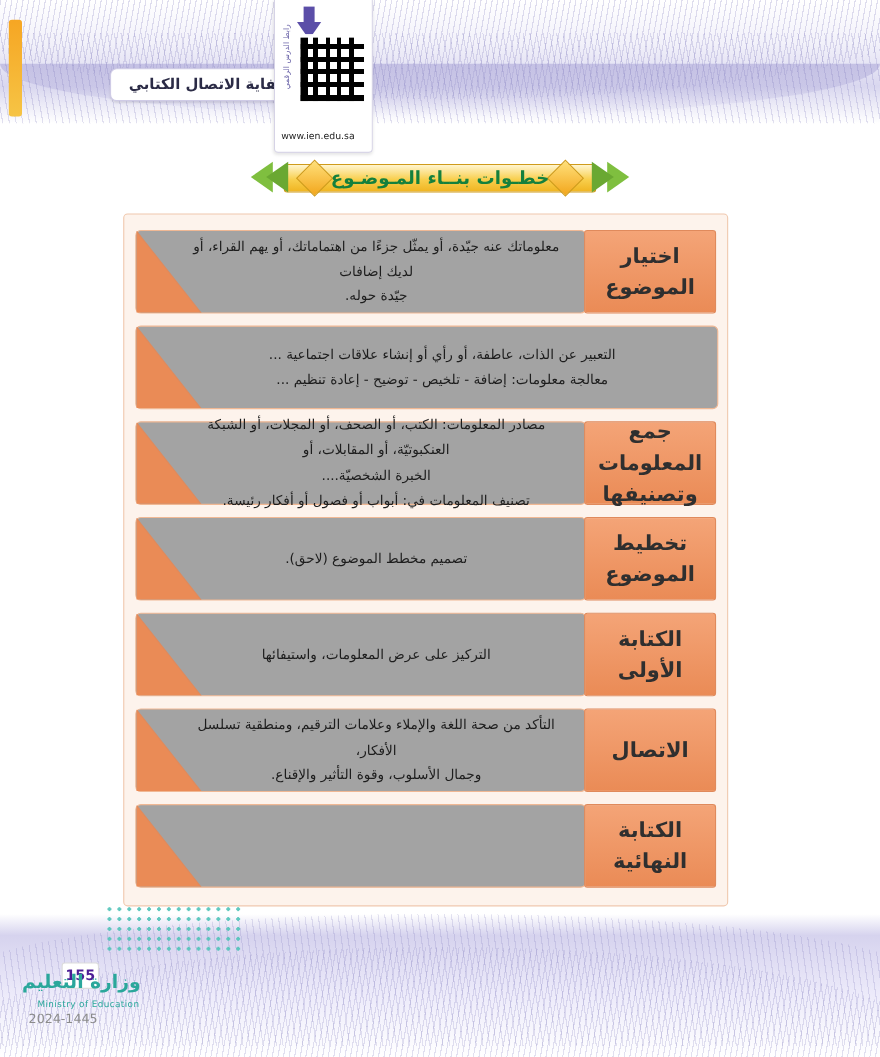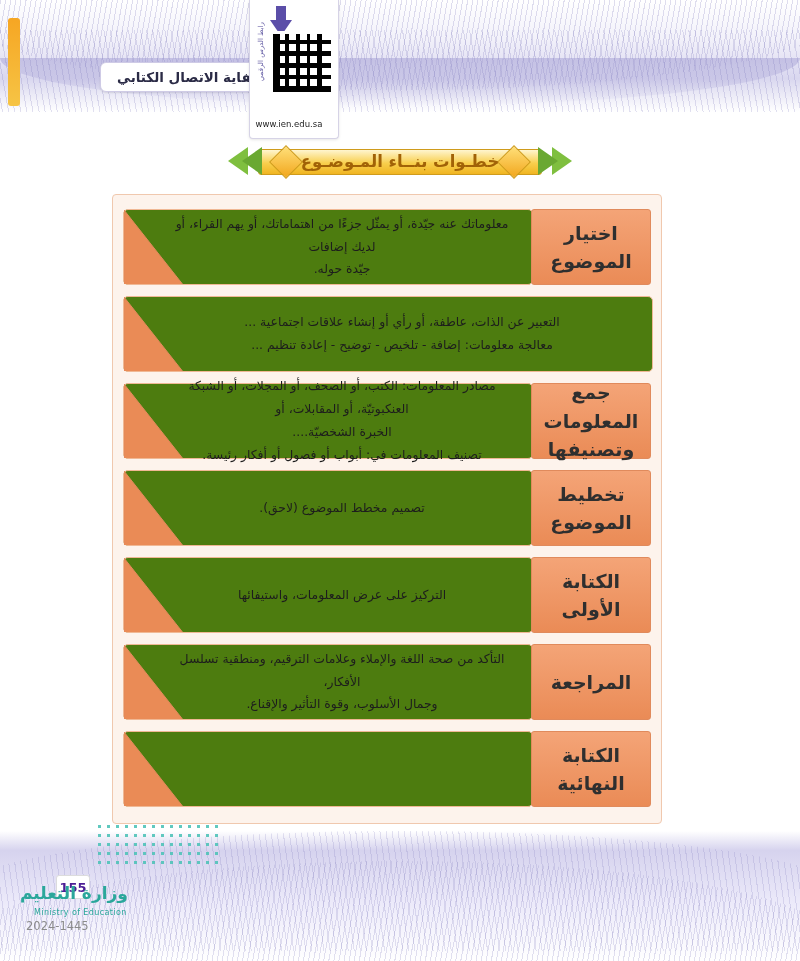--- a/index.html
+++ b/index.html
@@ -175,21 +175,21 @@
     height: 24px;
     background: linear-gradient(180deg, #fff5cf, #f8cf4d 55%, #f0b522);
     border: 1px solid #cf9b1c;
     border-radius: 3px;
   }
   .banner-text {
     position: relative;
     z-index: 4;
     font-size: 16.5px;
     font-weight: bold;
-    color: #a16207;
+    color: #15803d;
     letter-spacing: 1px;
     white-space: nowrap;
   }
   .banner-diamond {
     position: absolute;
     top: 7px;
     width: 22px; height: 22px;
     background: linear-gradient(135deg, #ffe07a, #f2a61c);
     border: 1px solid #cf9b1c;
     transform: rotate(45deg);
@@ -249,21 +249,21 @@
     padding: 0 6px;
     box-sizing: border-box;
     z-index: 2;
   }
 
   .step-text {
     position: relative;
     flex: 1 1 auto;
     margin-left: 0;
     margin-right: -2px;
-    background: #4d7c0f;
+    background: #a3a3a3;
     border: 1px solid #f0b894;
     border-radius: 5px;
     display: flex;
     flex-direction: column;
     align-items: center;
     justify-content: center;
     text-align: center;
     padding: 6px 18px 6px 46px;
     box-sizing: border-box;
     font-size: 12.4px;
@@ -416,21 +416,21 @@
       <div class="step-text">
         <div class="tail">
           <svg width="60" height="76" viewBox="0 0 60 76">
             <polygon points="0,0 60,76 0,76" fill="#ea8b56" stroke="#e08a5c" stroke-width="1"></polygon>
           </svg>
         </div>
         <span class="line">التركيز على عرض المعلومات، واستيفائها</span>
       </div>
     </div>
     <div class="step-row">
-      <div class="step-label">المراجعة</div>
+      <div class="step-label">الاتصال</div>
       <div class="step-text">
         <div class="tail">
           <svg width="60" height="76" viewBox="0 0 60 76">
             <polygon points="0,0 60,76 0,76" fill="#ea8b56" stroke="#e08a5c" stroke-width="1"></polygon>
           </svg>
         </div>
         <span class="line">التأكد من صحة اللغة والإملاء وعلامات الترقيم، ومنطقية تسلسل الأفكار،</span>
         <span class="line">وجمال الأسلوب، وقوة التأثير والإقناع.</span>
       </div>
     </div>

